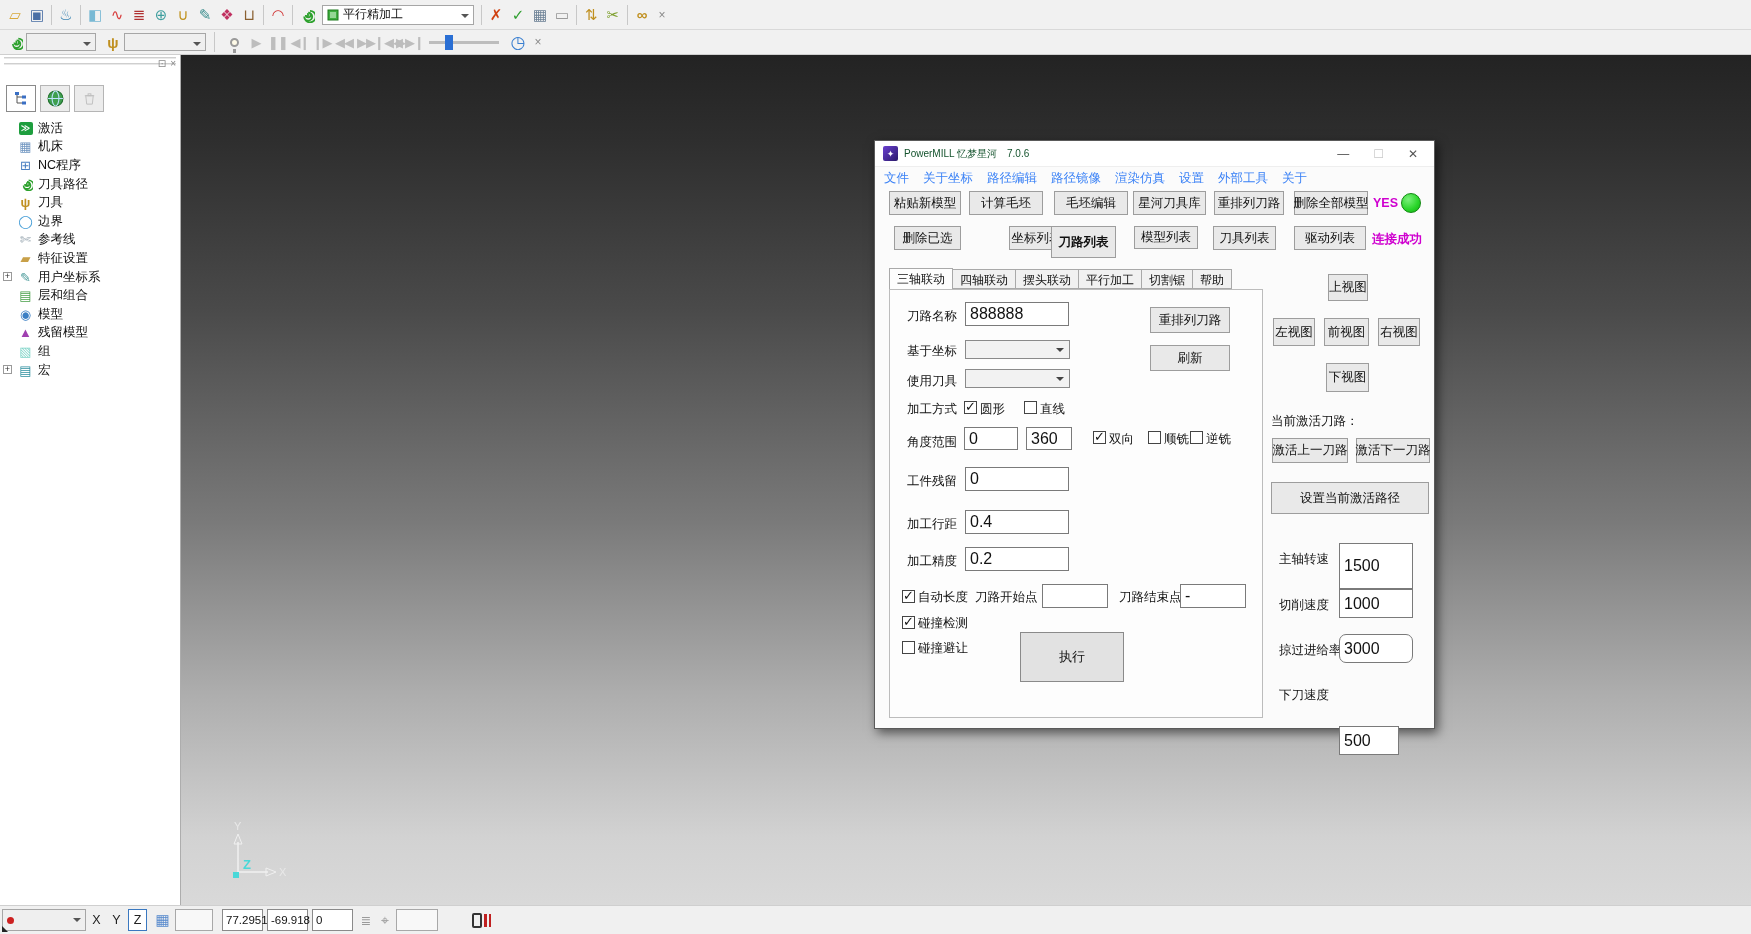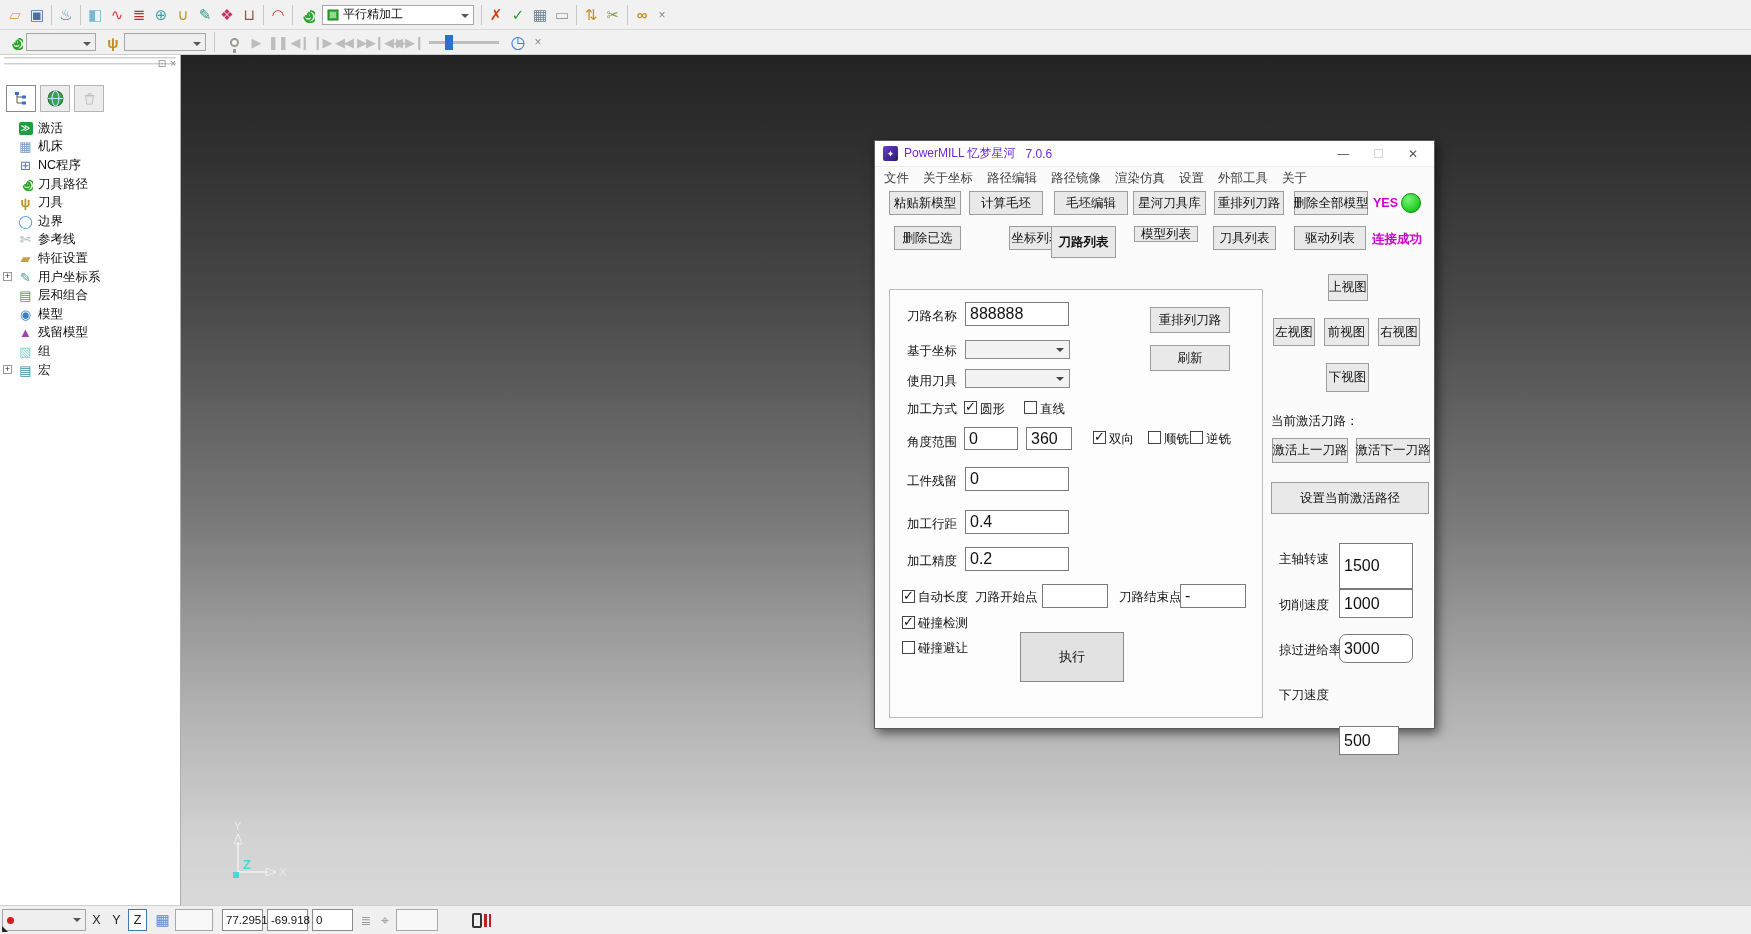--- a/index.html
+++ b/index.html
@@ -35,23 +35,23 @@
   .tl{font-size:12.5px;white-space:nowrap;}
   .badge{width:14px;height:13px;background:#1e9e3e;color:#fff;border-radius:2px;font-size:9px;font-weight:bold;display:inline-flex;align-items:center;justify-content:center;}
 
   
   .viewport{position:absolute;left:181px;top:55px;width:1570px;height:850px;background:linear-gradient(180deg,#232323 0%,#2e2e2e 10%,#4a4a4a 30%,#7a7a7a 55%,#adadad 75%,#d2d2d2 92%,#d9d9d9 100%);}
 
   
   .dialog{position:absolute;left:874px;top:140px;width:561px;height:589px;background:#fbfbfb;border:1px solid #5a5a5a;box-shadow:3px 4px 10px rgba(0,0,0,.55);}
   .dlg-title{height:26px;background:#fff;display:flex;align-items:center;padding:0 8px;border-bottom:1px solid #eee;}
   .dlg-ico{width:15px;height:15px;background:linear-gradient(135deg,#6a3fd0,#2a1a6a);border-radius:2px;color:#fff;font-size:9px;display:inline-flex;align-items:center;justify-content:center;margin-right:6px;}
-  .dlg-title .t{font-size:12px;color:#6d28d9;}
+  .dlg-title .t{font-size:10px;color:#14532d;}
   .winbtns{margin-left:auto;display:flex;gap:24px;padding-right:8px;color:#555;font-size:12px;}
-  .menubar{height:22px;display:flex;align-items:center;padding-left:9px;gap:14px;font-size:12.5px;color:#404040;}
+  .menubar{height:22px;display:flex;align-items:center;padding-left:9px;gap:14px;font-size:12.5px;color:#3b82f6;}
   .btn{position:absolute;background:#e9e9e9;border:1px solid #9d9d9d;font-size:12.5px;color:#111;display:flex;align-items:center;justify-content:center;cursor:default;white-space:nowrap;}
   .magenta{color:#cf00cf;font-weight:bold;font-size:12.5px;position:absolute;white-space:nowrap;}
   .glight{position:absolute;width:20px;height:20px;border-radius:50%;background:radial-gradient(circle at 35% 30%,#7bf07b,#28d528 60%,#17a517);border:1px solid #0f8a0f;}
   .dtabs{position:absolute;left:14px;top:128px;height:21px;display:flex;font-size:12px;}
   .dtab{padding:2px 7px 0 7px;border:1px solid #a9a9a9;border-left:none;background:#f1f1f1;height:20px;}
   .dtab:first-child{border-left:1px solid #a9a9a9;}
   .dtab.on{background:#fdfdfd;height:22px;margin-top:-1px;border-bottom:1px solid #fdfdfd;font-weight:normal;}
   .panel{position:absolute;left:14px;top:148px;width:374px;height:429px;background:#fdfdfd;border:1px solid #bcbcbc;}
   .plabel{position:absolute;font-size:12.5px;color:#111;white-space:nowrap;}
   .txt{position:absolute;border:1px solid #7a7a7a;background:#fff;font-size:16px;padding:1px 4px;color:#111;}
@@ -290,25 +290,33 @@
     <div class="btn" style="left:179px;top:50px;width:74px;height:24px;">毛坯编辑</div>
     <div class="btn" style="left:258px;top:50px;width:73px;height:24px;">星河刀具库</div>
     <div class="btn" style="left:339px;top:50px;width:70px;height:24px;">重排列刀路</div>
     <div class="btn" style="left:419px;top:50px;width:74px;height:24px;">删除全部模型</div>
     <span class="magenta" style="left:498px;top:55px;">YES</span>
     <span class="glight" style="left:526px;top:52px;"></span>
 
     <div class="btn" style="left:19px;top:85px;width:67px;height:24px;">删除已选</div>
     <div class="btn" style="left:94px;top:85px;width:55px;height:24px;margin-left:40px;">坐标列表</div>
     <div class="btn" style="left:176px;top:85px;width:65px;height:32px;font-weight:bold;">刀路列表</div>
-    <div class="btn" style="left:259px;top:85px;width:64px;height:16px;">模型列表</div>
+    <div class="btn" style="left:259px;top:85px;width:64px;height:23px;">模型列表</div>
     <div class="btn" style="left:338px;top:85px;width:63px;height:24px;">刀具列表</div>
     <div class="btn" style="left:419px;top:85px;width:72px;height:24px;">驱动列表</div>
     <span class="magenta" style="left:497px;top:90px;">连接成功</span>
 
+    <div class="dtabs">
+      <span class="dtab on">三轴联动</span>
+      <span class="dtab">四轴联动</span>
+      <span class="dtab">摆头联动</span>
+      <span class="dtab">平行加工</span>
+      <span class="dtab">切割锯</span>
+      <span class="dtab">帮助</span>
+    </div>
 
     <div class="panel">
       <span class="plabel" style="left:17px;top:18px;">刀路名称</span>
       <input class="txt" style="left: 75px; top: 12px; width: 104px; height: 24px;" value="888888">
       <div class="btn" style="left:260px;top:17px;width:80px;height:26px;">重排列刀路</div>
 
       <span class="plabel" style="left:17px;top:53px;">基于坐标</span>
       <span class="wcmb" style="left:75px;top:50px;width:105px;height:19px;"></span>
       <div class="btn" style="left:260px;top:55px;width:80px;height:26px;">刷新</div>
 

